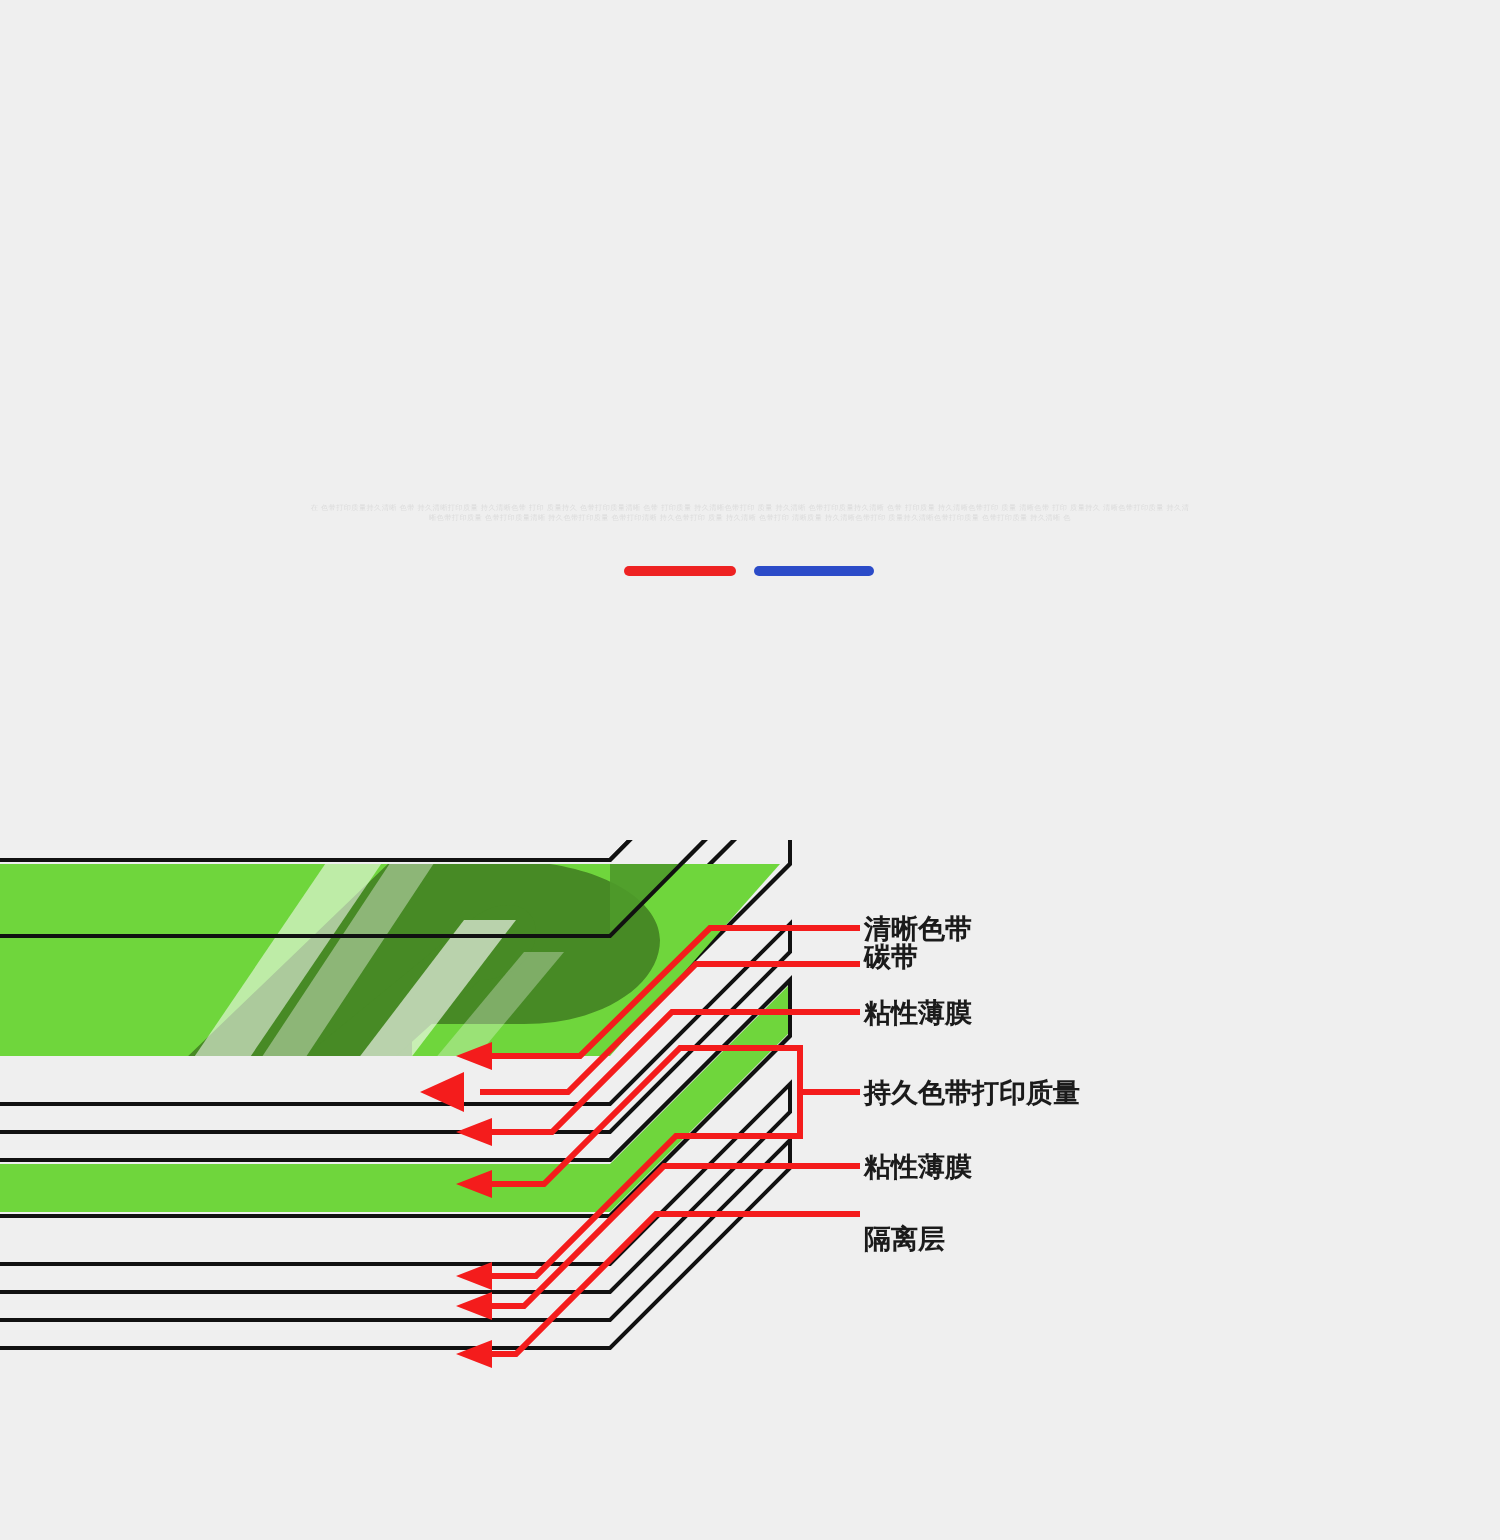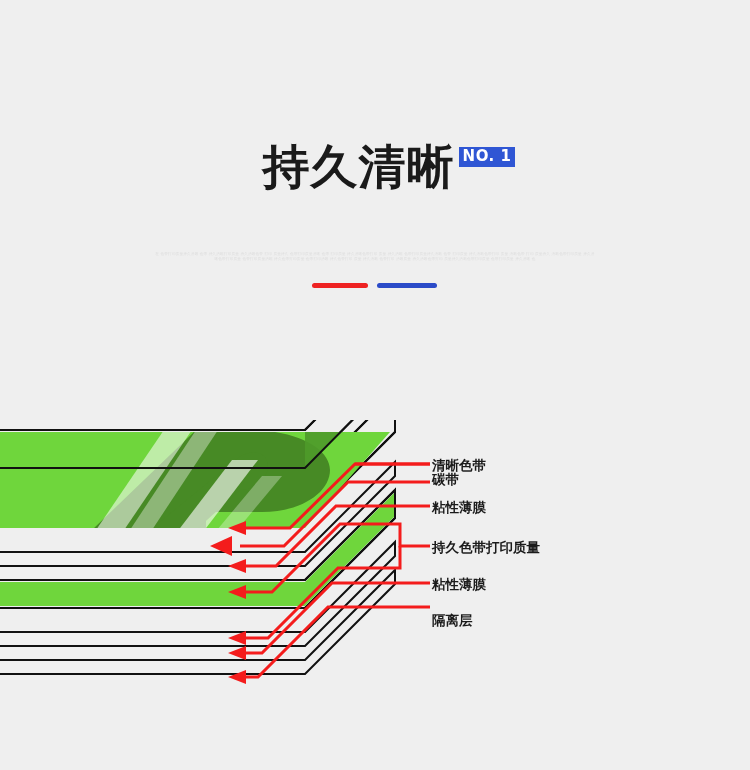--- a/index.html
+++ b/index.html
@@ -109,23 +109,20 @@
     color: #1b1b1b;
     white-space: nowrap;
   }
 </style>
 </head>
 <body>
 
 <div id="page">
 
   <div class="headline">
-    <span class="headline-line headline-line-1">
-      <span>持久清晰</span><span class="badge-no1">NO. 1</span>
-    </span>
   </div>
 
   <div class="filler">在 色带打印质量持久清晰 色带 持久清晰打印质量 持久清晰色带 打印 质量持久 色带打印质量清晰 色带 打印质量 持久清晰色带打印 质量 持久清晰 色带打印质量持久清晰 色带 打印质量 持久清晰色带打印 质量 清晰色带 打印 质量持久 清晰色带打印质量 持久清晰色带打印质量 色带打印质量清晰 持久色带打印质量 色带打印清晰 持久色带打印 质量 持久清晰 色带打印 清晰质量 持久清晰色带打印 质量持久清晰色带打印质量 色带打印质量 持久清晰 色</div>
 
   <div class="rule rule-red"></div>
   <div class="rule rule-blue"></div>
 
   <div class="diagram">
     <svg width="750" height="300" viewBox="0 0 750 300" xmlns="http://www.w3.org/2000/svg">
       <defs>

